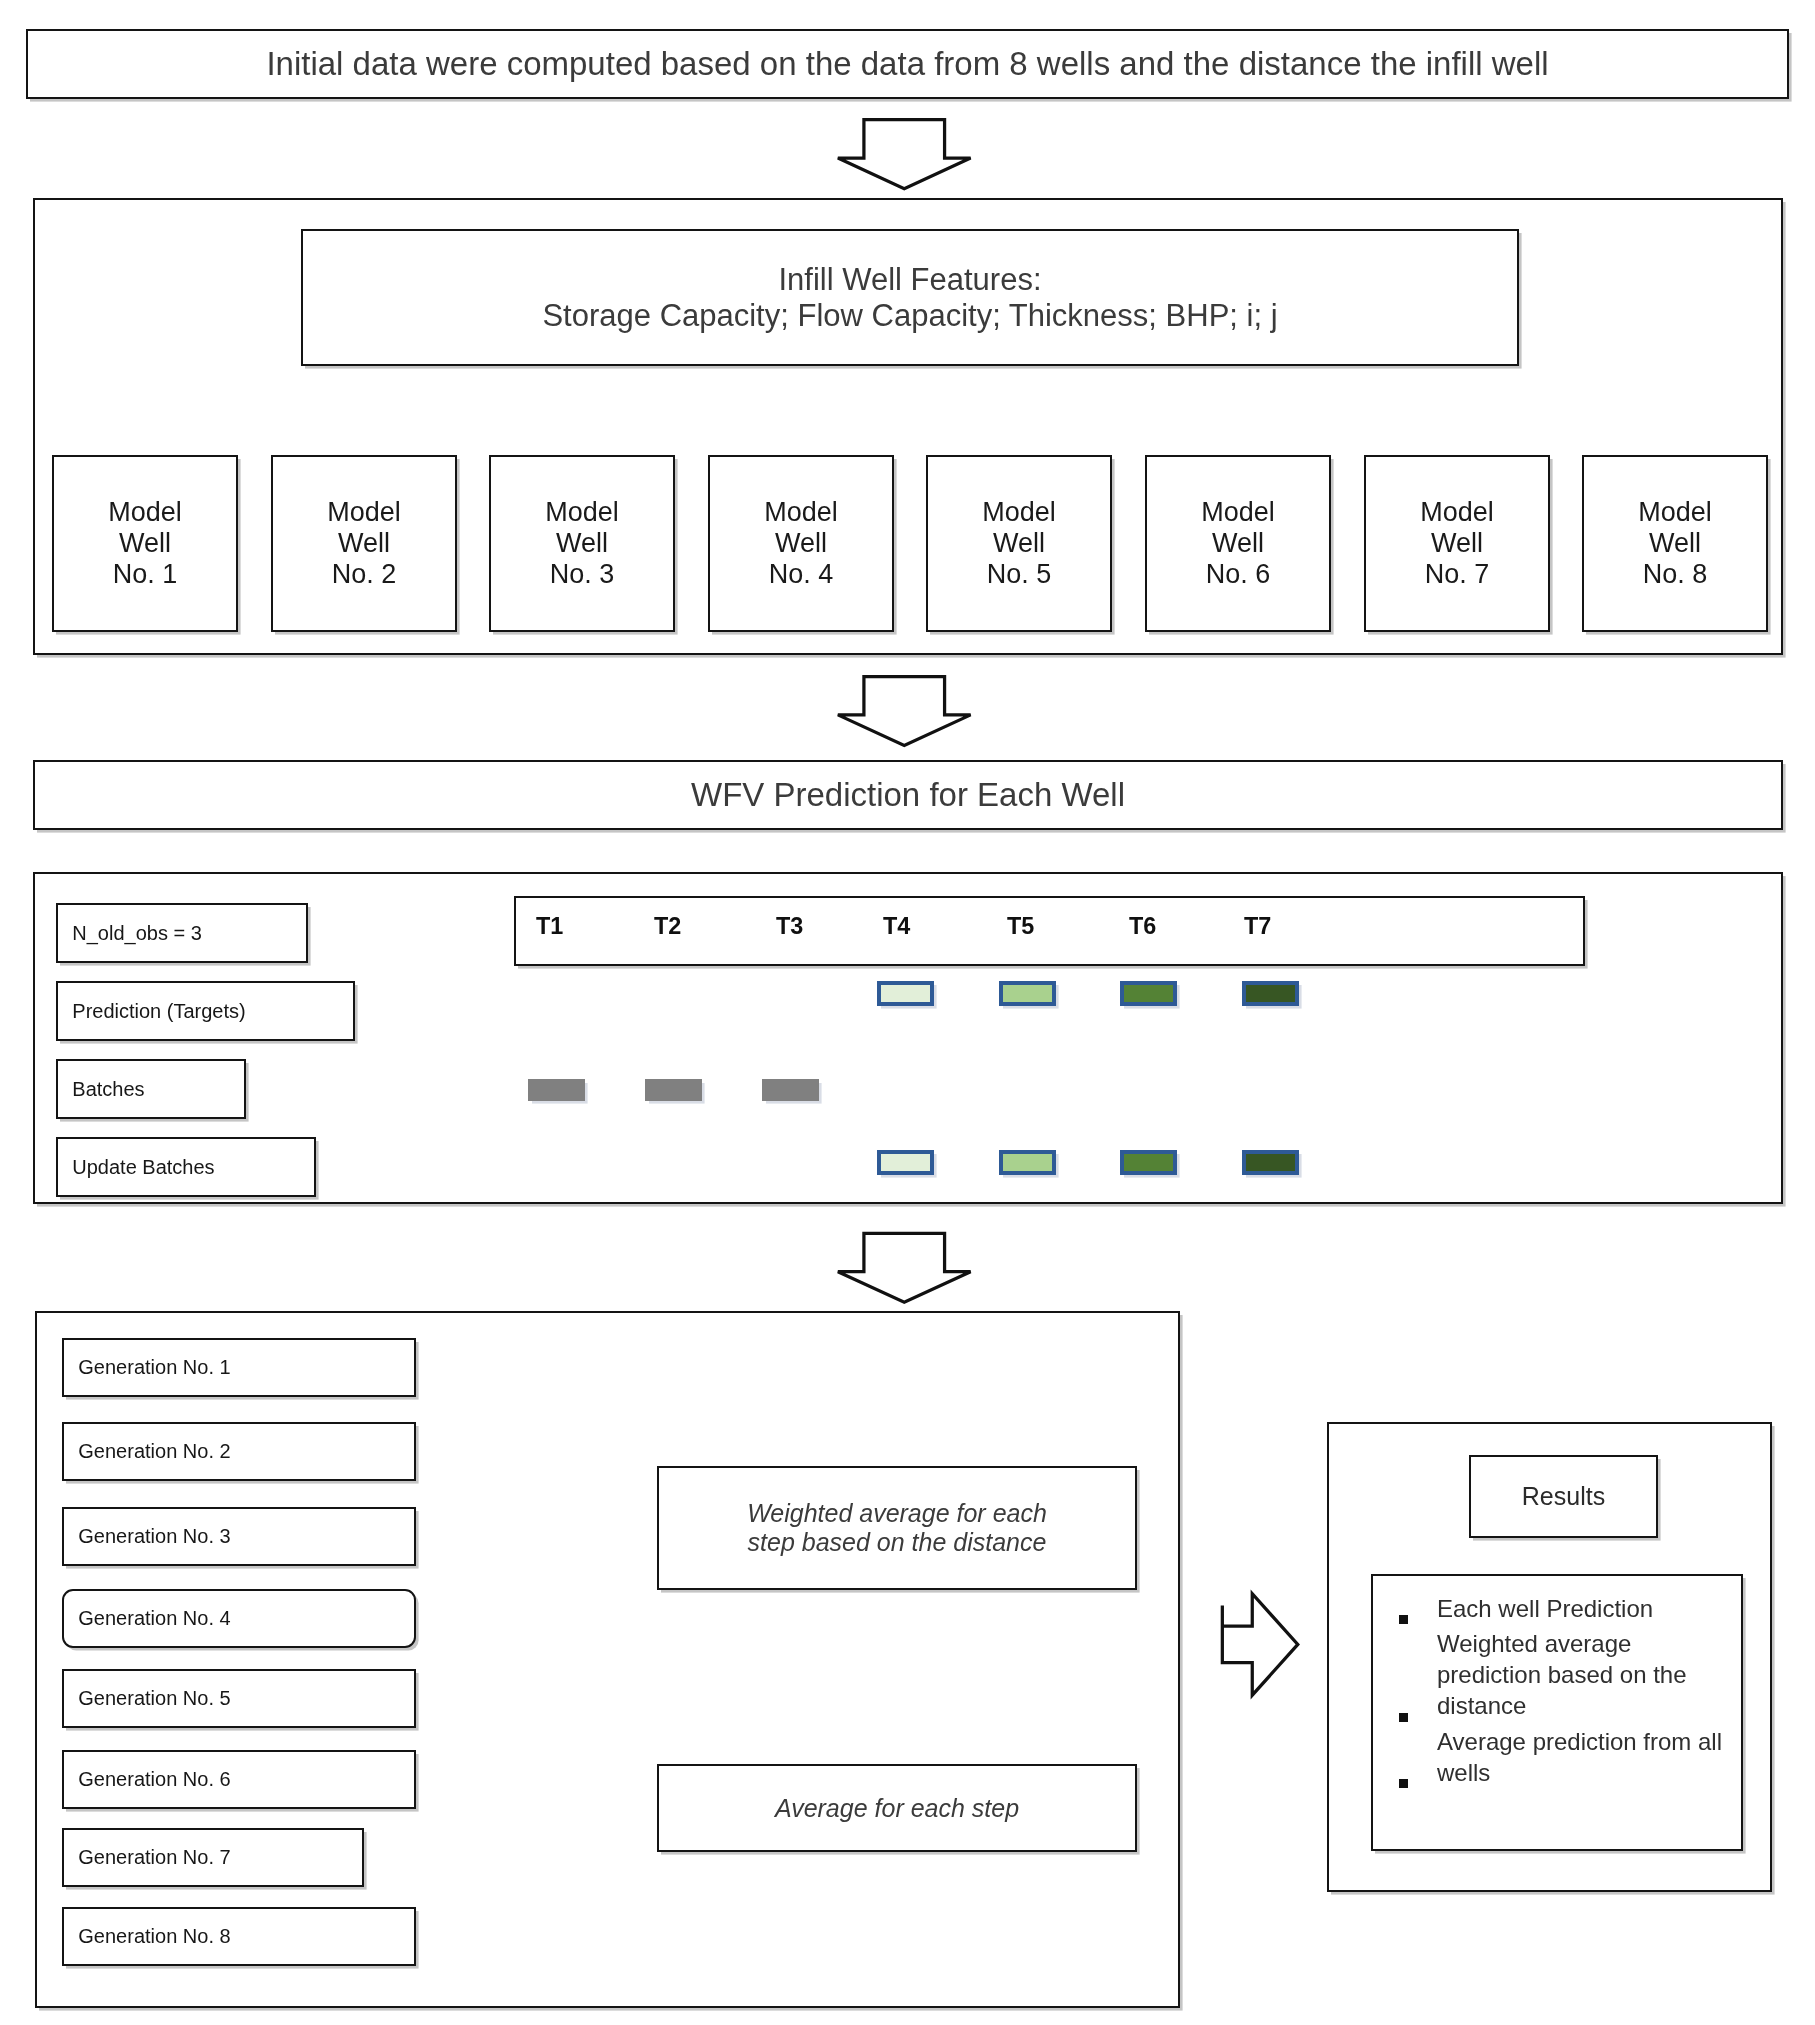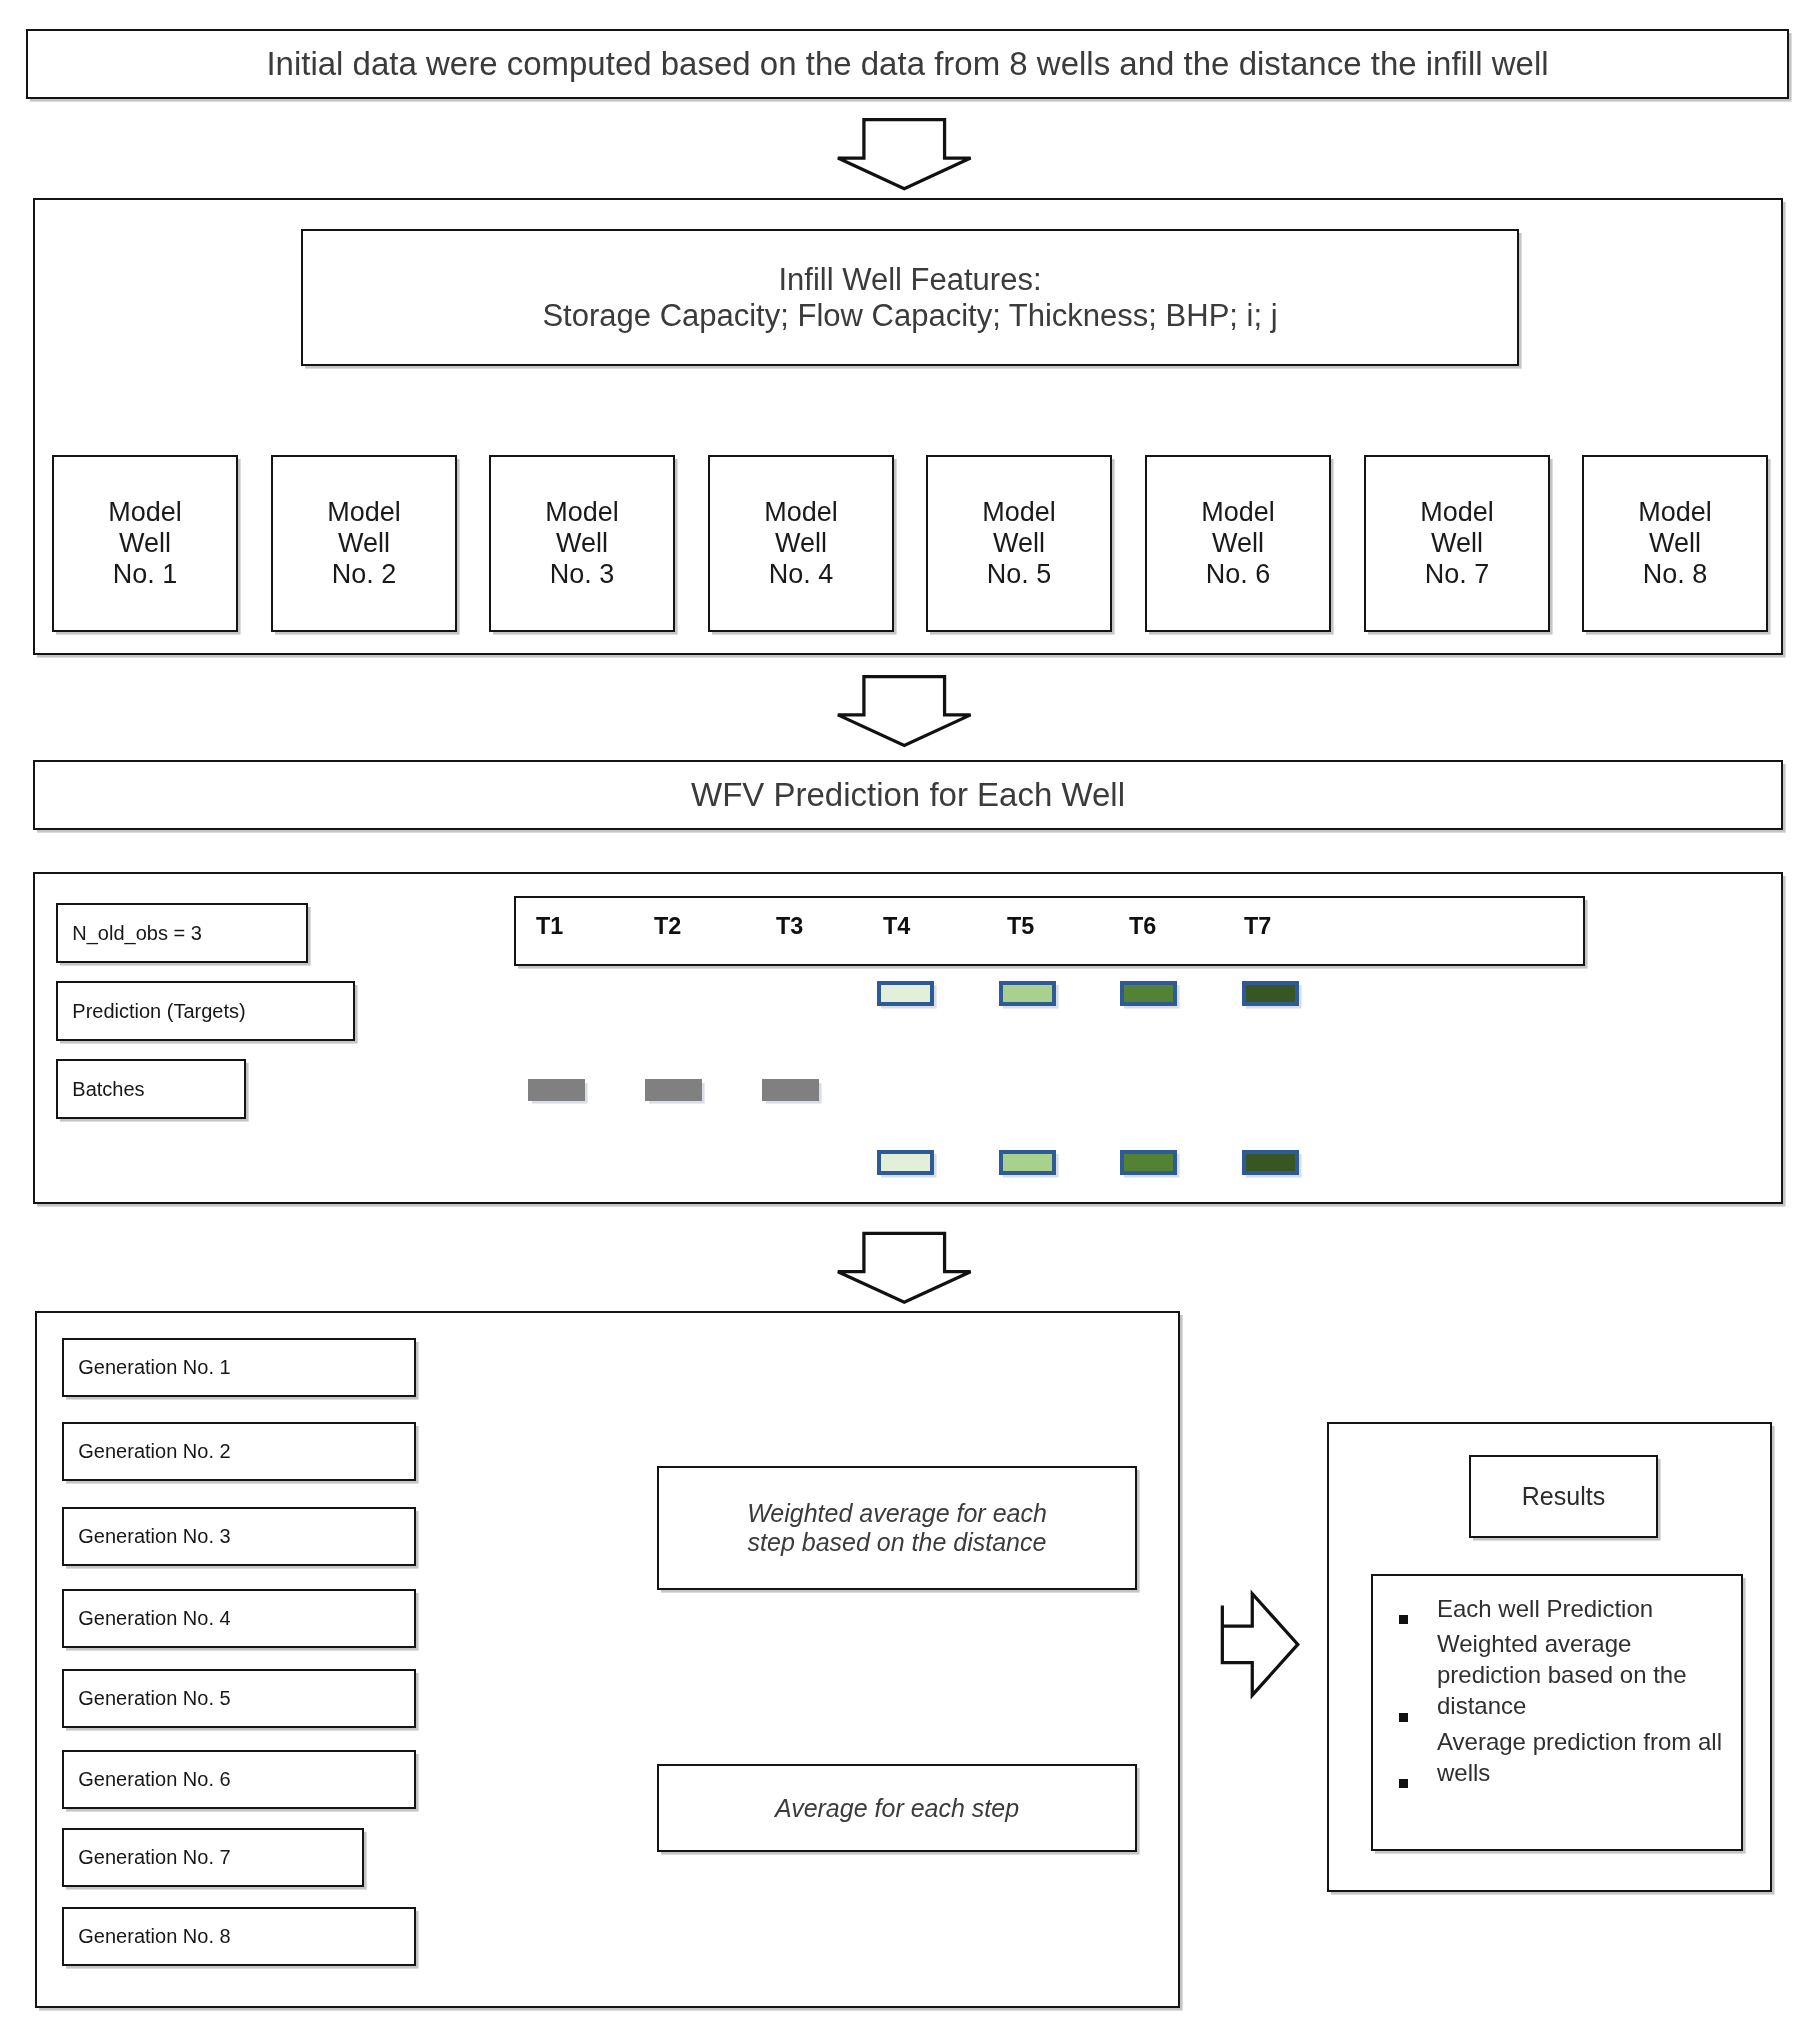--- a/index.html
+++ b/index.html
@@ -188,20 +188,23 @@
 
   <div class="lbl" style="left:56px;top:903px;width:252px;height:60px;">
     <span class="t-small">N_old_obs = 3</span>
   </div>
   <div class="lbl" style="left:56px;top:981px;width:299px;height:60px;">
     <span class="t-small">Prediction (Targets)</span>
   </div>
   <div class="lbl" style="left:56px;top:1059px;width:190px;height:60px;">
     <span class="t-small">Batches</span>
   </div>
+  <div class="lbl" style="left:56px;top:1137px;width:260px;height:60px;">
+    <span class="t-small">Update Batches</span>
+  </div>
 
   <div class="box" style="left:514px;top:896px;width:1071px;height:70px;"></div>
   <div style="position:absolute;left:536px;top:913px;width:98px;"><span class="t-T">T1</span></div>
   <div style="position:absolute;left:654px;top:913px;width:98px;"><span class="t-T">T2</span></div>
   <div style="position:absolute;left:776px;top:913px;width:98px;"><span class="t-T">T3</span></div>
   <div style="position:absolute;left:883px;top:913px;width:98px;"><span class="t-T">T4</span></div>
   <div style="position:absolute;left:1007px;top:913px;width:98px;"><span class="t-T">T5</span></div>
   <div style="position:absolute;left:1129px;top:913px;width:98px;"><span class="t-T">T6</span></div>
   <div style="position:absolute;left:1244px;top:913px;width:98px;"><span class="t-T">T7</span></div>
 
@@ -223,21 +226,21 @@
 
   <div class="lbl" style="left:62px;top:1338px;width:354px;height:59px;">
     <span class="t-gen">Generation No. 1</span>
   </div>
   <div class="lbl" style="left:62px;top:1422px;width:354px;height:59px;">
     <span class="t-gen">Generation No. 2</span>
   </div>
   <div class="lbl" style="left:62px;top:1507px;width:354px;height:59px;">
     <span class="t-gen">Generation No. 3</span>
   </div>
-  <div class="lbl" style="left:62px;top:1589px;width:354px;height:59px;">
+  <div class="lbl" style="left:62px;top:1589px;width:354px;height:59px;border-radius:11px;">
     <span class="t-gen">Generation No. 4</span>
   </div>
   <div class="lbl" style="left:62px;top:1669px;width:354px;height:59px;">
     <span class="t-gen">Generation No. 5</span>
   </div>
   <div class="lbl" style="left:62px;top:1750px;width:354px;height:59px;">
     <span class="t-gen">Generation No. 6</span>
   </div>
   <div class="lbl" style="left:62px;top:1828px;width:302px;height:59px;">
     <span class="t-gen">Generation No. 7</span>

